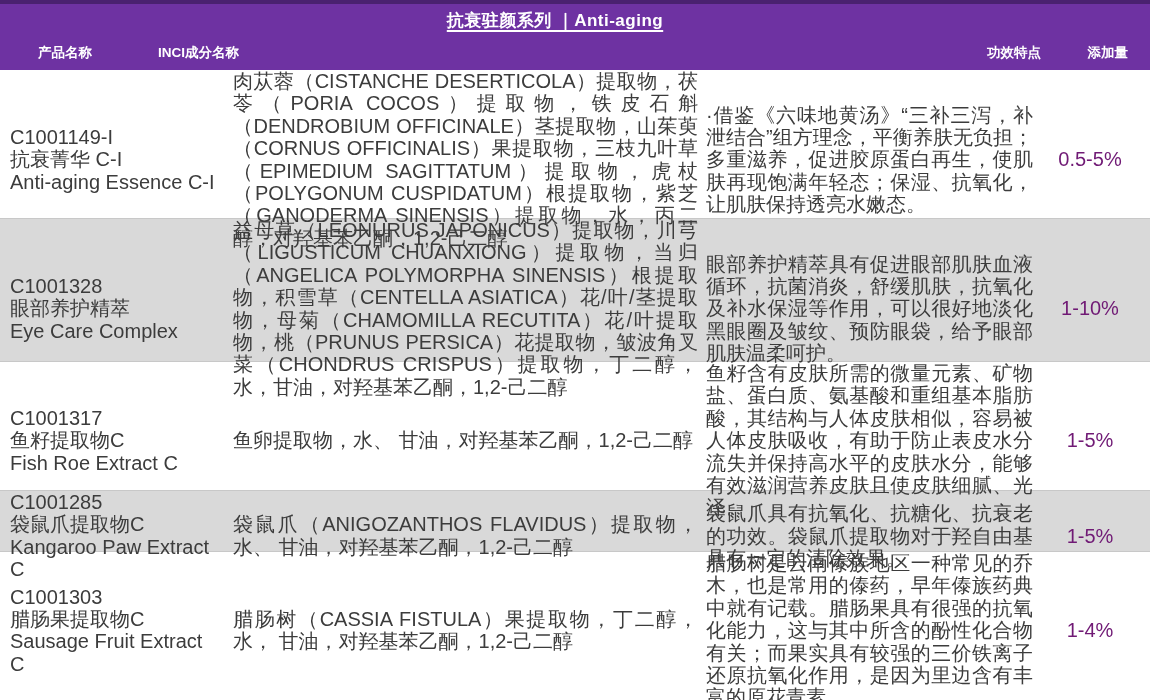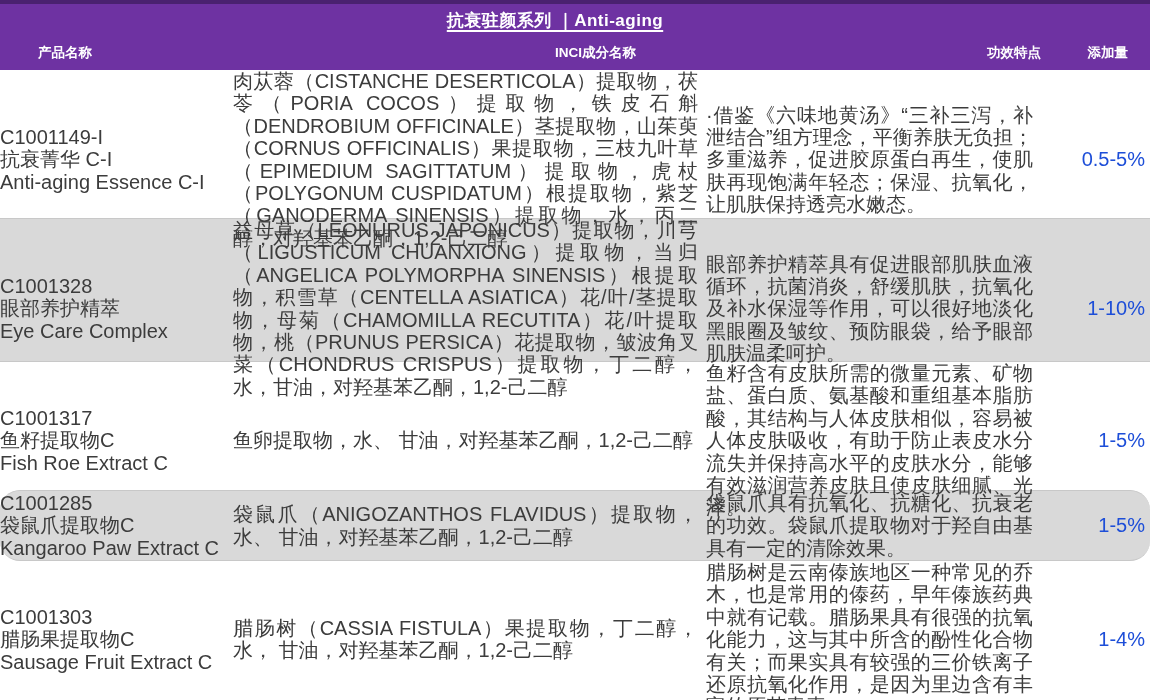--- a/index.html
+++ b/index.html
@@ -42,55 +42,55 @@
   }
   .cols {
     height: 34px;
     display: grid;
     grid-template-columns: 225px 478px 337px 110px;
     align-items: center;
     font-size: 13.5px;
     font-weight: bold;
     padding-left: 28px;
   }
-  .h2c { text-align: right; transform: translateX(-95px); }
+  .h2c { text-align: left; transform: translateX(-95px); }
   .h3c { text-align: right; transform: translateX(-27px); }
   .h4c { text-align: right; transform: translateX(-50px); }
   .h1c { padding-left: 10px; }
   .trow {
     display: grid;
     grid-template-columns: 225px 478px 337px 110px;
     align-items: center;
     background: #ffffff;
   }
   .trow.alt {
     background: #d9d9d9;
     border-top: 1px solid #c8c8c8;
     border-bottom: 1px solid #c8c8c8;
   }
   .r0 { height: 148px; }
   .r1 { height: 144px; }
   .r2 { height: 128px; }
-  .r3 { height: 71px; border-radius: 20px; }
+  .r3 { height: 62px; }
   .r4 { height: 135px; }
   .cell { font-size: 20px; line-height: 22.4px; }
-  .product { padding-right: 6px; }
+  .product { padding-left: 10px; padding-right: 6px; }
   .inci {
     padding-left: 8px;
     padding-right: 5px;
     text-align: justify;
   }
   .eff {
     padding-left: 3px;
     padding-right: 7px;
     text-align: justify;
   }
   .dose {
-    text-align: right;
-    color: #1d4ed8;
+    text-align: center;
+    color: #701a75;
     transform: translateX(-5px);
   }
 </style>
 </head>
 <body>
 
 <div class="page">
   <div class="topstrip"></div>
 
   <div class="thead">

